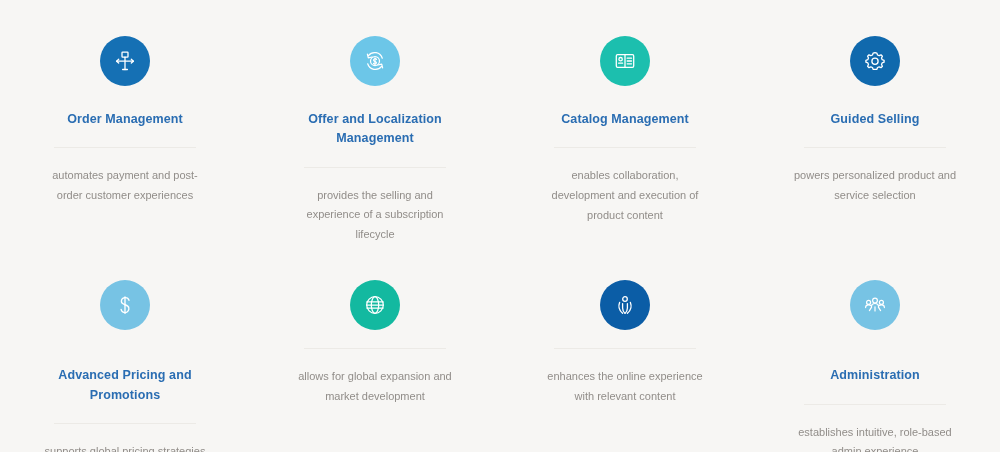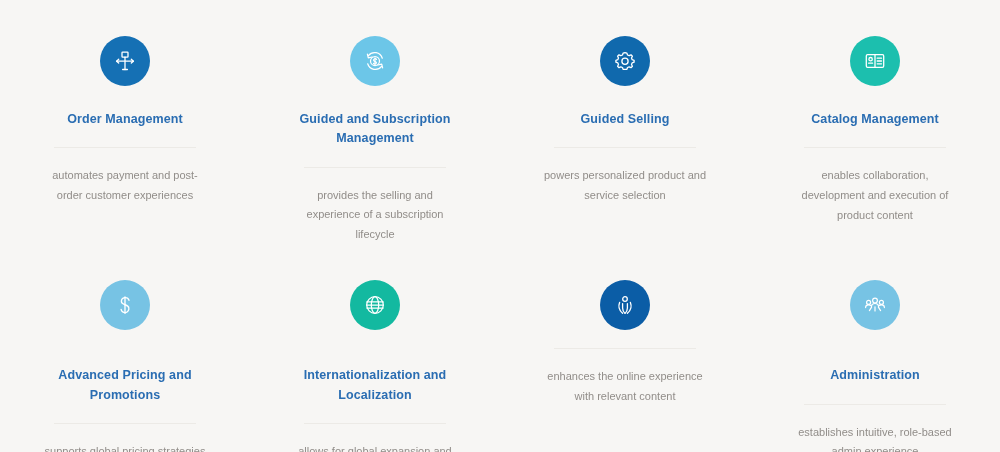--- a/index.html
+++ b/index.html
@@ -112,37 +112,23 @@
           <path d="M20.3 10.2 A8 8 0 0 0 6.4 7.6"></path>
           <path d="M5.7 15.8 A8 8 0 0 0 19.6 18.4"></path>
           <polyline points="5.4,6.1 6.3,9.9 10.1,9.0"></polyline>
           <polyline points="20.6,19.9 19.7,16.1 15.9,17.0"></polyline>
           <circle cx="13" cy="13" r="4.5"></circle>
           <line x1="13" y1="10.1" x2="13" y2="15.9"></line>
           <path d="M14.5 11.5 A1.55 1.55 0 0 0 11.6 12.3 C11.6 13.9 14.4 13.3 14.4 14.8 A1.55 1.55 0 0 1 11.5 15.4"></path>
         </svg>
       </span>
     </div>
-    <div class="card-title">Guided and Subscription Management</div>
+    <div class="card-title">Offer and Localization Management</div>
     <div class="card-divider"></div>
     <div class="card-desc">provides the selling and experience of a subscription lifecycle</div>
-  </div>
-
-  <div class="feature-card row-1">
-    <div class="icon-circle" style="background:#1069ad">
-      <span>
-        <svg width="26" height="26" viewBox="0 0 26 26" fill="none" stroke="#ffffff" stroke-width="1.3" stroke-linecap="round" stroke-linejoin="round">
-          <path d="M13 4.6 L14.9 5.1 L15.5 7.0 L17.2 7.7 L19.0 6.8 L20.4 8.2 L19.5 10.0 L20.2 11.7 L22.1 12.3 L22.1 14.2 L20.2 14.8 L19.5 16.5 L20.4 18.3 L19.0 19.7 L17.2 18.8 L15.5 19.5 L14.9 21.4 L13 21.4 L11.1 21.4 L10.5 19.5 L8.8 18.8 L7.0 19.7 L5.6 18.3 L6.5 16.5 L5.8 14.8 L3.9 14.2 L3.9 12.3 L5.8 11.7 L6.5 10.0 L5.6 8.2 L7.0 6.8 L8.8 7.7 L10.5 7.0 L11.1 5.1 Z"></path>
-          <circle cx="13" cy="13.25" r="3.1"></circle>
-        </svg>
-      </span>
-    </div>
-    <div class="card-title">Guided Selling</div>
-    <div class="card-divider"></div>
-    <div class="card-desc">powers personalized product and service selection</div>
   </div>
 
   <div class="feature-card row-1">
     <div class="icon-circle" style="background:#1cbfae">
       <span>
         <svg width="26" height="26" viewBox="0 0 26 26" fill="none" stroke="#ffffff" stroke-width="1.3" stroke-linecap="round" stroke-linejoin="round">
           <rect x="4.3" y="6.6" width="17.4" height="12.8" rx="1.3"></rect>
           <line x1="13" y1="6.6" x2="13" y2="19.4"></line>
           <circle cx="8.6" cy="11.2" r="1.7"></circle>
           <line x1="6.6" y1="15.2" x2="10.6" y2="15.2"></line>
@@ -150,20 +136,34 @@
           <line x1="15.2" y1="13.0" x2="19.5" y2="13.0"></line>
           <line x1="15.2" y1="15.8" x2="19.5" y2="15.8"></line>
         </svg>
       </span>
     </div>
     <div class="card-title">Catalog Management</div>
     <div class="card-divider"></div>
     <div class="card-desc">enables collaboration, development and execution of product content</div>
   </div>
 
+  <div class="feature-card row-1">
+    <div class="icon-circle" style="background:#1069ad">
+      <span>
+        <svg width="26" height="26" viewBox="0 0 26 26" fill="none" stroke="#ffffff" stroke-width="1.3" stroke-linecap="round" stroke-linejoin="round">
+          <path d="M13 4.6 L14.9 5.1 L15.5 7.0 L17.2 7.7 L19.0 6.8 L20.4 8.2 L19.5 10.0 L20.2 11.7 L22.1 12.3 L22.1 14.2 L20.2 14.8 L19.5 16.5 L20.4 18.3 L19.0 19.7 L17.2 18.8 L15.5 19.5 L14.9 21.4 L13 21.4 L11.1 21.4 L10.5 19.5 L8.8 18.8 L7.0 19.7 L5.6 18.3 L6.5 16.5 L5.8 14.8 L3.9 14.2 L3.9 12.3 L5.8 11.7 L6.5 10.0 L5.6 8.2 L7.0 6.8 L8.8 7.7 L10.5 7.0 L11.1 5.1 Z"></path>
+          <circle cx="13" cy="13.25" r="3.1"></circle>
+        </svg>
+      </span>
+    </div>
+    <div class="card-title">Guided Selling</div>
+    <div class="card-divider"></div>
+    <div class="card-desc">powers personalized product and service selection</div>
+  </div>
+
   <div class="feature-card row-2">
     <div class="icon-circle" style="background:#77c3e4">
       <span>
         <svg width="26" height="26" viewBox="0 0 26 26" fill="none" stroke="#ffffff" stroke-width="1.35" stroke-linecap="round" stroke-linejoin="round">
           <line x1="13" y1="4.8" x2="13" y2="21.2"></line>
           <path d="M17.0 8.3 A3.9 3.9 0 0 0 9.4 9.6 C9.4 13.6 16.8 11.9 16.8 16.0 A3.9 3.9 0 0 1 9.1 17.4"></path>
         </svg>
       </span>
     </div>
     <div class="card-title">Advanced Pricing and Promotions</div>
@@ -176,21 +176,20 @@
       <span>
         <svg width="26" height="26" viewBox="0 0 26 26" fill="none" stroke="#ffffff" stroke-width="1.25" stroke-linecap="round" stroke-linejoin="round">
           <circle cx="13" cy="13" r="8.3"></circle>
           <ellipse cx="13" cy="13" rx="3.7" ry="8.3"></ellipse>
           <line x1="4.9" y1="9.9" x2="21.1" y2="9.9"></line>
           <line x1="4.7" y1="13" x2="21.3" y2="13"></line>
           <line x1="4.9" y1="16.1" x2="21.1" y2="16.1"></line>
         </svg>
       </span>
     </div>
-    <div class="card-title">Internationalization and Localization</div>
     <div class="card-divider"></div>
     <div class="card-desc">allows for global expansion and market development</div>
   </div>
 
   <div class="feature-card row-2">
     <div class="icon-circle" style="background:#0b5da6">
       <span>
         <svg width="26" height="26" viewBox="0 0 26 26" fill="none" stroke="#ffffff" stroke-width="1.3" stroke-linecap="round" stroke-linejoin="round">
           <circle cx="13" cy="7.0" r="2.3"></circle>
           <path d="M7.6 10.4 C6.0 14.5 7.6 18.6 10.6 21.2"></path>

